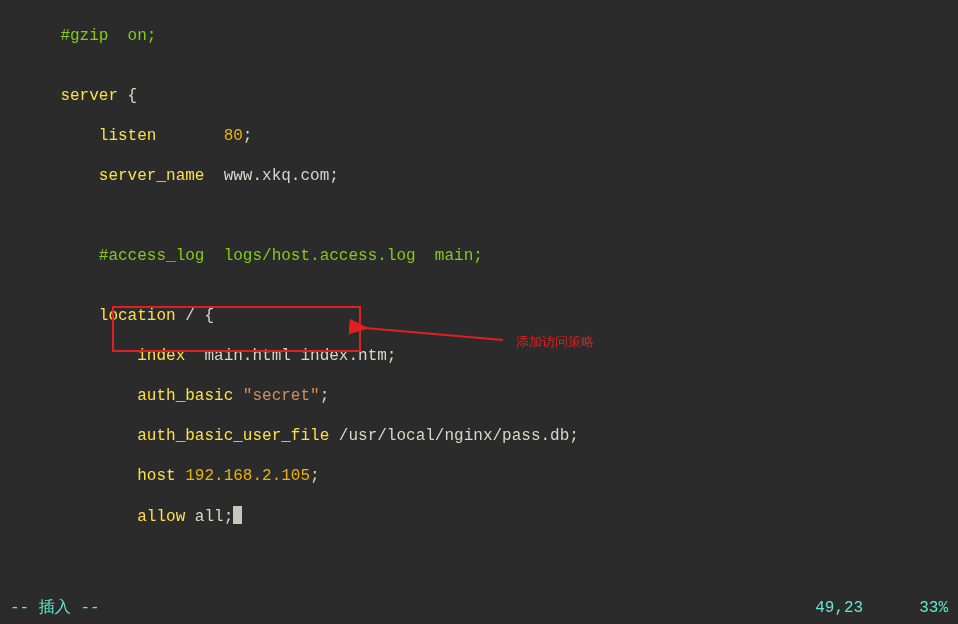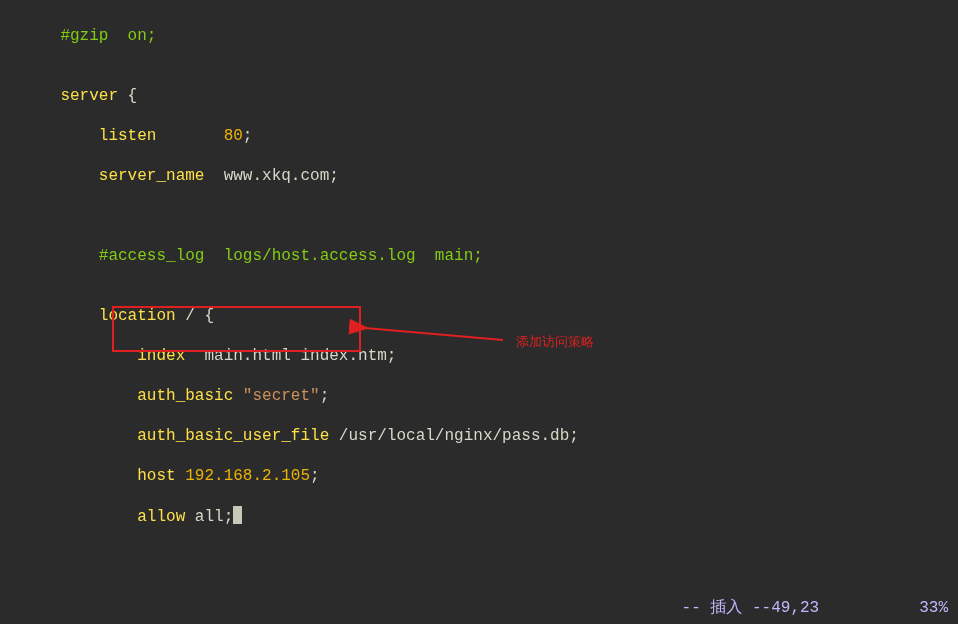--- a/index.html
+++ b/index.html
@@ -46,27 +46,27 @@
     position: absolute;
     color: #e02020;
     font-family: sans-serif;
     font-size: 13px;
     white-space: nowrap;
   }
   .status-bar {
     position: absolute;
     left: 0; right: 0; bottom: 6px;
     padding: 0 10px;
-    color: #c4b5fd;
+    color: #5eead4;
     display: flex;
-    justify-content: flex-end;
+    justify-content: space-between;
   }
   .status-right {
     display: flex;
-    gap: 100px;
+    gap: 56px;
   }
 </style>
 </head>
 <body>
 
 <div class="editor-area">
 <div><span>    </span><span class="comment">#gzip  on;</span></div>
 <div><span></span></div>
 <div><span>    </span><span class="statement">server</span><span> {</span></div>
 <div><span>        </span><span class="statement">listen</span><span>       </span><span class="constant">80</span><span>;</span></div>

